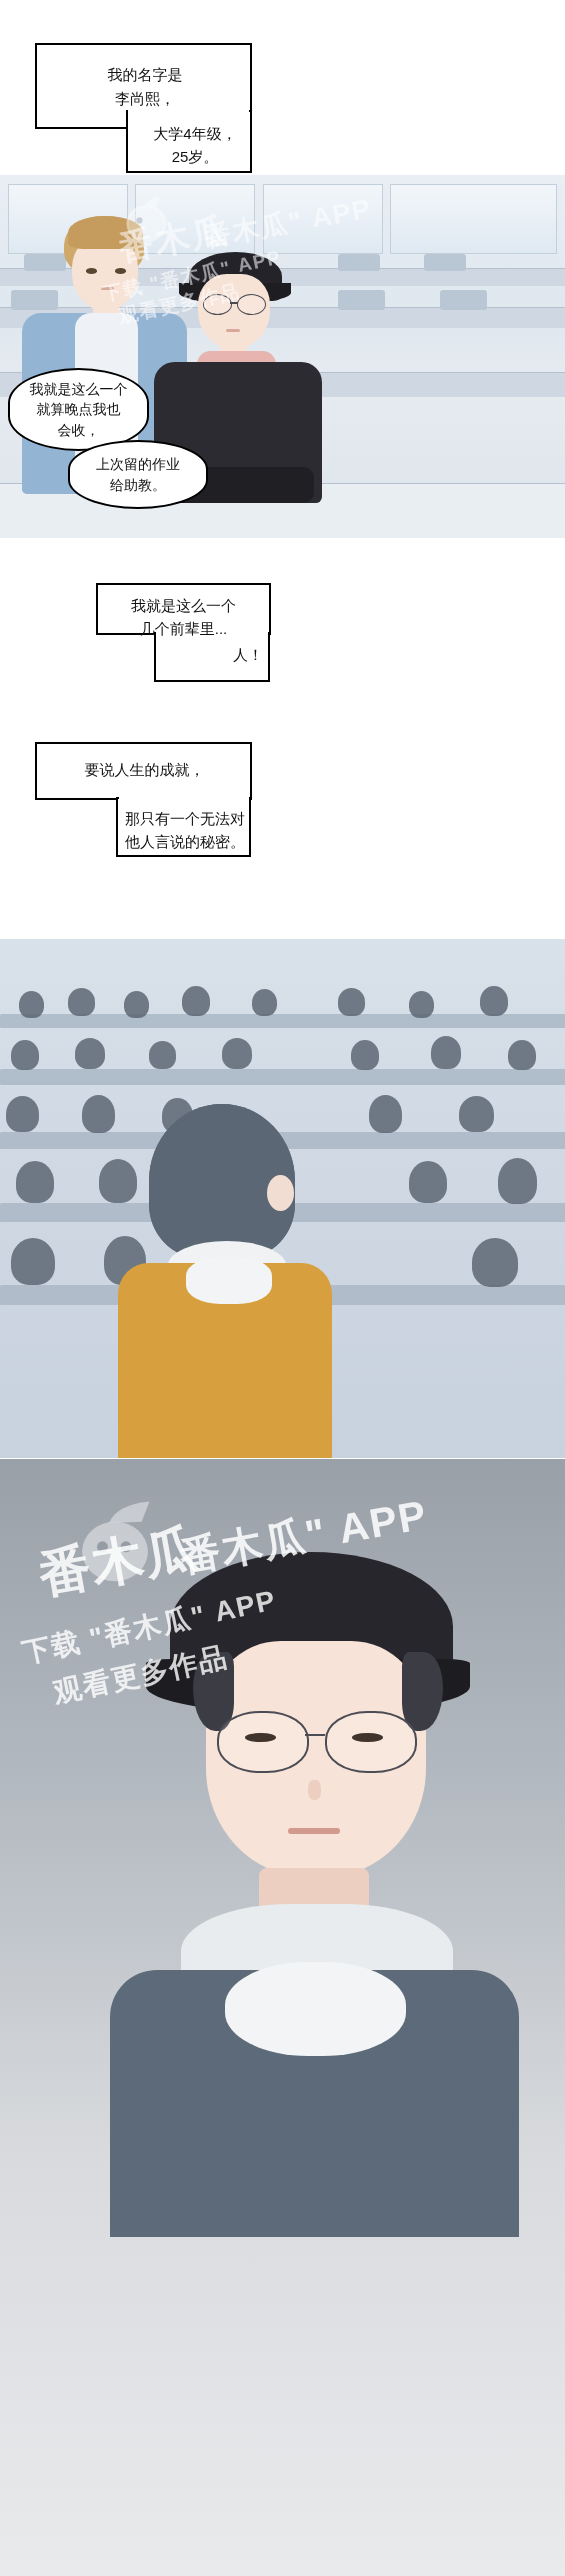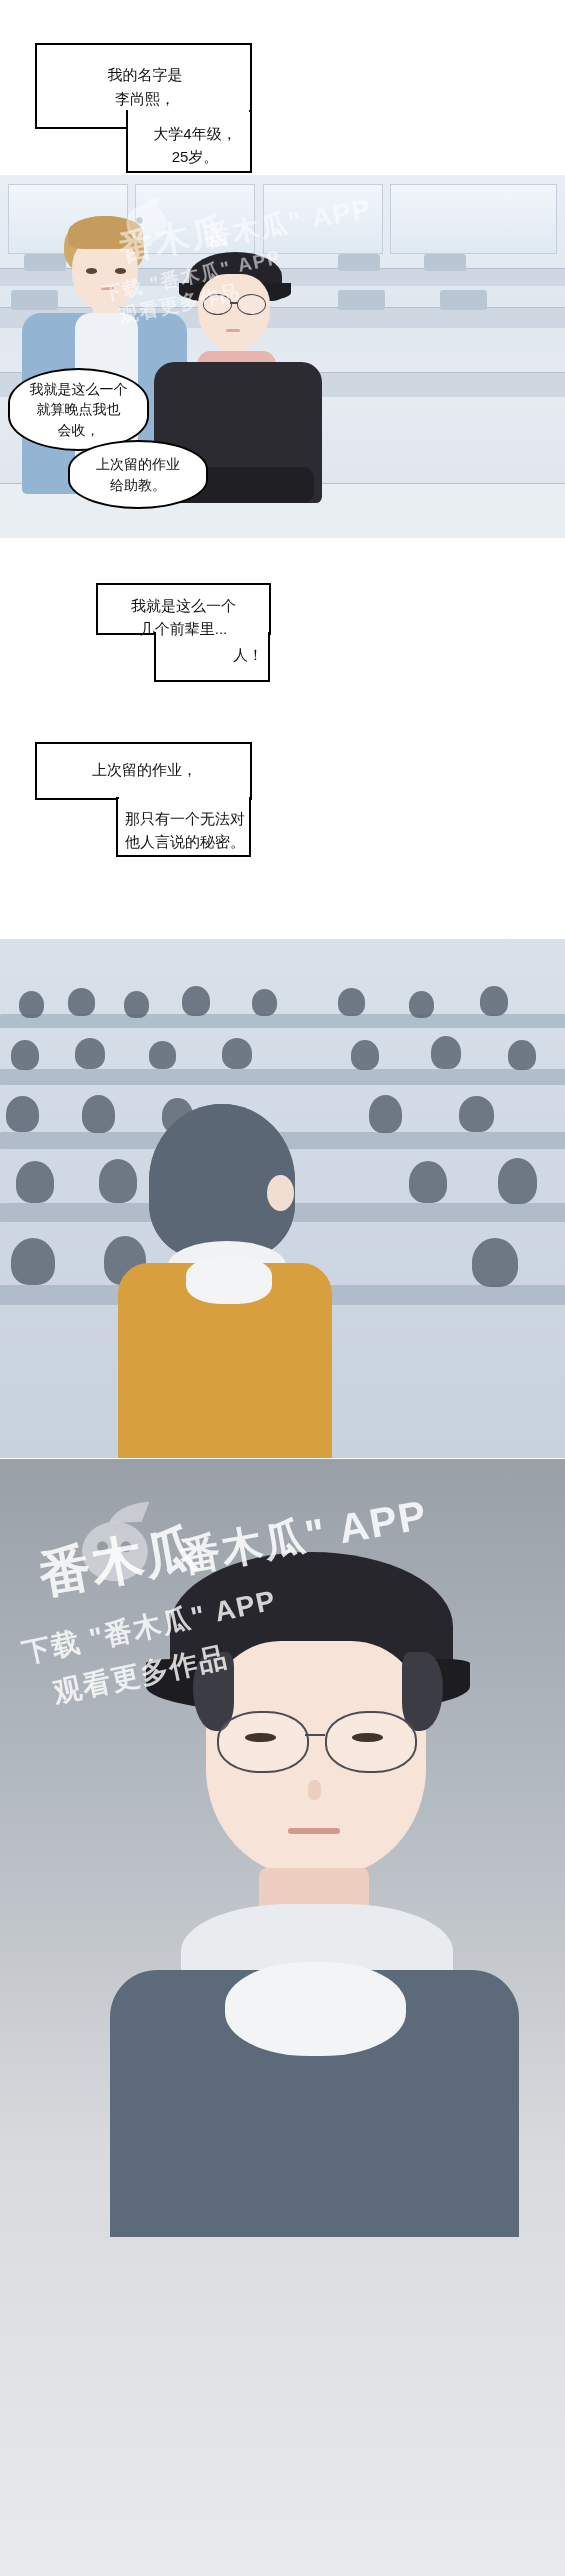--- a/index.html
+++ b/index.html
@@ -289,21 +289,21 @@
   <div class="step-a" style="left:96px; top:583px; width:175px; height:52px;"></div>
   <div class="step-a" style="left:154px; top:632px; width:116px; height:50px;"></div>
   <div class="cover" style="left:156px; top:630px; width:112px; height:4.7px;"></div>
   <div class="narr-text" style="left:105px; top:594px; width:157px; text-align:center;">我就是这么一个
 几个前辈里...</div>
   <div class="narr-text" style="left:162px; top:643px; width:101px; text-align:right;">人！</div>
 
   <div class="step-a" style="left:35px; top:742px; width:217px; height:58px;"></div>
   <div class="step-a" style="left:116px; top:797px; width:135px; height:60px;"></div>
   <div class="cover" style="left:119px; top:796px; width:130px; height:4.7px;"></div>
-  <div class="narr-text" style="left:46px; top:758px; width:197px; text-align:center;">上次留的作业，</div>
+  <div class="narr-text" style="left:46px; top:758px; width:197px; text-align:center;">要说人生的成就，</div>
   <div class="narr-text" style="left:124px; top:807px; width:121px; text-align:right;">那只有一个无法对
 他人言说的秘密。</div>
 
   <div class="panel hall" style="left:0; top:939px; width:566px; height:519px;">
 
     <div class="hall-row" style="left:0; top:75px; width:566px; height:14px;"></div>
     <div class="hall-row" style="left:0; top:130px; width:566px; height:15.7px;"></div>
     <div class="hall-row" style="left:0; top:193px; width:566px; height:17.3px;"></div>
     <div class="hall-row" style="left:0; top:264px; width:566px; height:19px;"></div>
     <div class="hall-row" style="left:0; top:346px; width:566px; height:20.4px;"></div>

